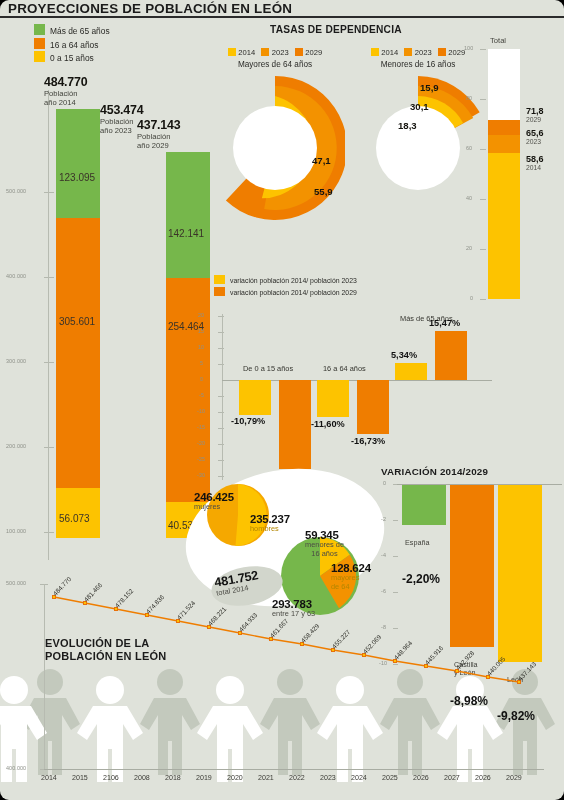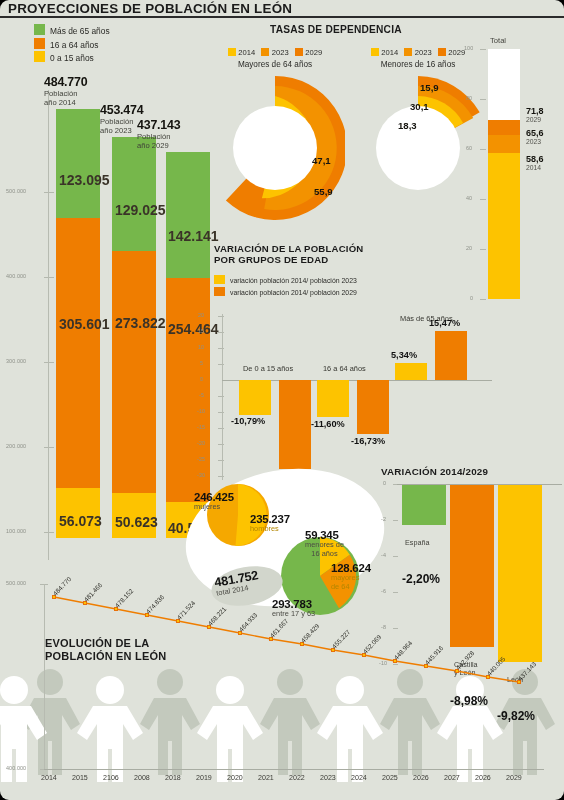--- a/index.html
+++ b/index.html
@@ -26,21 +26,21 @@
   #hdr-rule{ left:0; top:16px; width:564px; height:1.5px; background:#2b2b2b; }
   #hdr-title{ left:8px; top:1px; font-size:13.4px; }
 
   
   .lg-sw{ width:11px; height:11px; display:inline-block; vertical-align:-1px; }
   .lg-row{ font-size:8.4px; color:#2a2a26; margin-bottom:1.5px; white-space:nowrap; }
   .lg-row .lg-sw{ margin-right:5px; }
 
   
   .seg{ position:absolute; left:0; width:100%; }
-  .seg-lbl{ position:absolute; font-size:14px; font-weight:bold; color:#3a3328; }
+  .seg-lbl{ position:absolute; font-size:10px; font-weight:normal; color:#3a3328; }
   .bar-cap{ position:absolute; text-align:left; }
   .bar-cap .big{ font-size:12.4px; font-weight:bold; color:#14130e; letter-spacing:-.2px; }
   .bar-cap .small{ font-size:7.6px; color:#3f4039; line-height:9.4px; }
 
   
   .donut-ttl{ font-size:8.2px; color:#2b2b28; text-align:center; }
   .donut-lg{ font-size:7.6px; color:#2b2b28; text-align:center; white-space:nowrap;}
   .donut-lg .lg-sw{ width:8px; height:8px; margin-right:2.5px; margin-left:4px; vertical-align:-1px;}
   .ring-val{ position:absolute; font-size:9.6px; font-weight:bold; color:#14130e; }
 
@@ -170,28 +170,20 @@
       <div class="seg-lbl" style="top:404px; left:3px;">56.073</div>
     </div>
     <div class="bar-cap" style="left:44px; top:-15px;">
       <div class="big">484.770</div>
       <div class="small">
         <span>Población</span><br>
         año <span>2014</span>
       </div>
     </div>
 
-    <div class="abs" style="left:112px; top:47px; width:44px; height:401px;">
-      <div class="seg" style="background:#76b74b; top:0; height:114px;"></div>
-      <div class="seg" style="background:#ef7d00; top:114px; height:242px;"></div>
-      <div class="seg" style="background:#fdc300; top:356px; height:45px;"></div>
-      <div class="seg-lbl" style="top:65px; left:3px;">129.025</div>
-      <div class="seg-lbl" style="top:178px; left:3px;">273.822</div>
-      <div class="seg-lbl" style="top:377px; left:3px;">50.623</div>
-    </div>
     <div class="bar-cap" style="left:100px; top:13px;">
       <div class="big">453.474</div>
       <div class="small">
         <span>Población</span><br>
         año <span>2023</span>
       </div>
     </div>
 
     <div class="abs" style="left:166px; top:62px; width:44px; height:386px;">
       <div class="seg" style="background:#76b74b; top:0; height:126px;"></div>
@@ -271,24 +263,20 @@
     </div>
 
     <div class="tot-val" style="left:64px; top:70px;">71,8</div>
     <div class="tot-yr" style="left:64px; top:80px;">2029</div>
     <div class="tot-val" style="left:64px; top:92px;">65,6</div>
     <div class="tot-yr" style="left:64px; top:102px;">2023</div>
     <div class="tot-val" style="left:64px; top:118px;">58,6</div>
     <div class="tot-yr" style="left:64px; top:128px;">2014</div>
   </div>
 
-  <div class="abs ttl vr-ttl" style="left:214px; top:243px;">
-    <span>VARIACIÓN DE LA POBLACIÓN</span><br>
-    <span>POR GRUPOS DE EDAD</span>
-  </div>
   <div class="abs" style="left:214px; top:275px;">
     <div class="vr-lg" style="margin-bottom:3px;">
       <span class="lg-sw" style="background:#fdc300"></span><span>variación población 2014/ población 2023</span>
     </div>
     <div class="vr-lg">
       <span class="lg-sw" style="background:#ef7d00"></span><span>variación población 2014/ población 2029</span>
     </div>
   </div>
 
   <div class="abs" style="left:195px; top:312px; width:330px; height:170px;">

